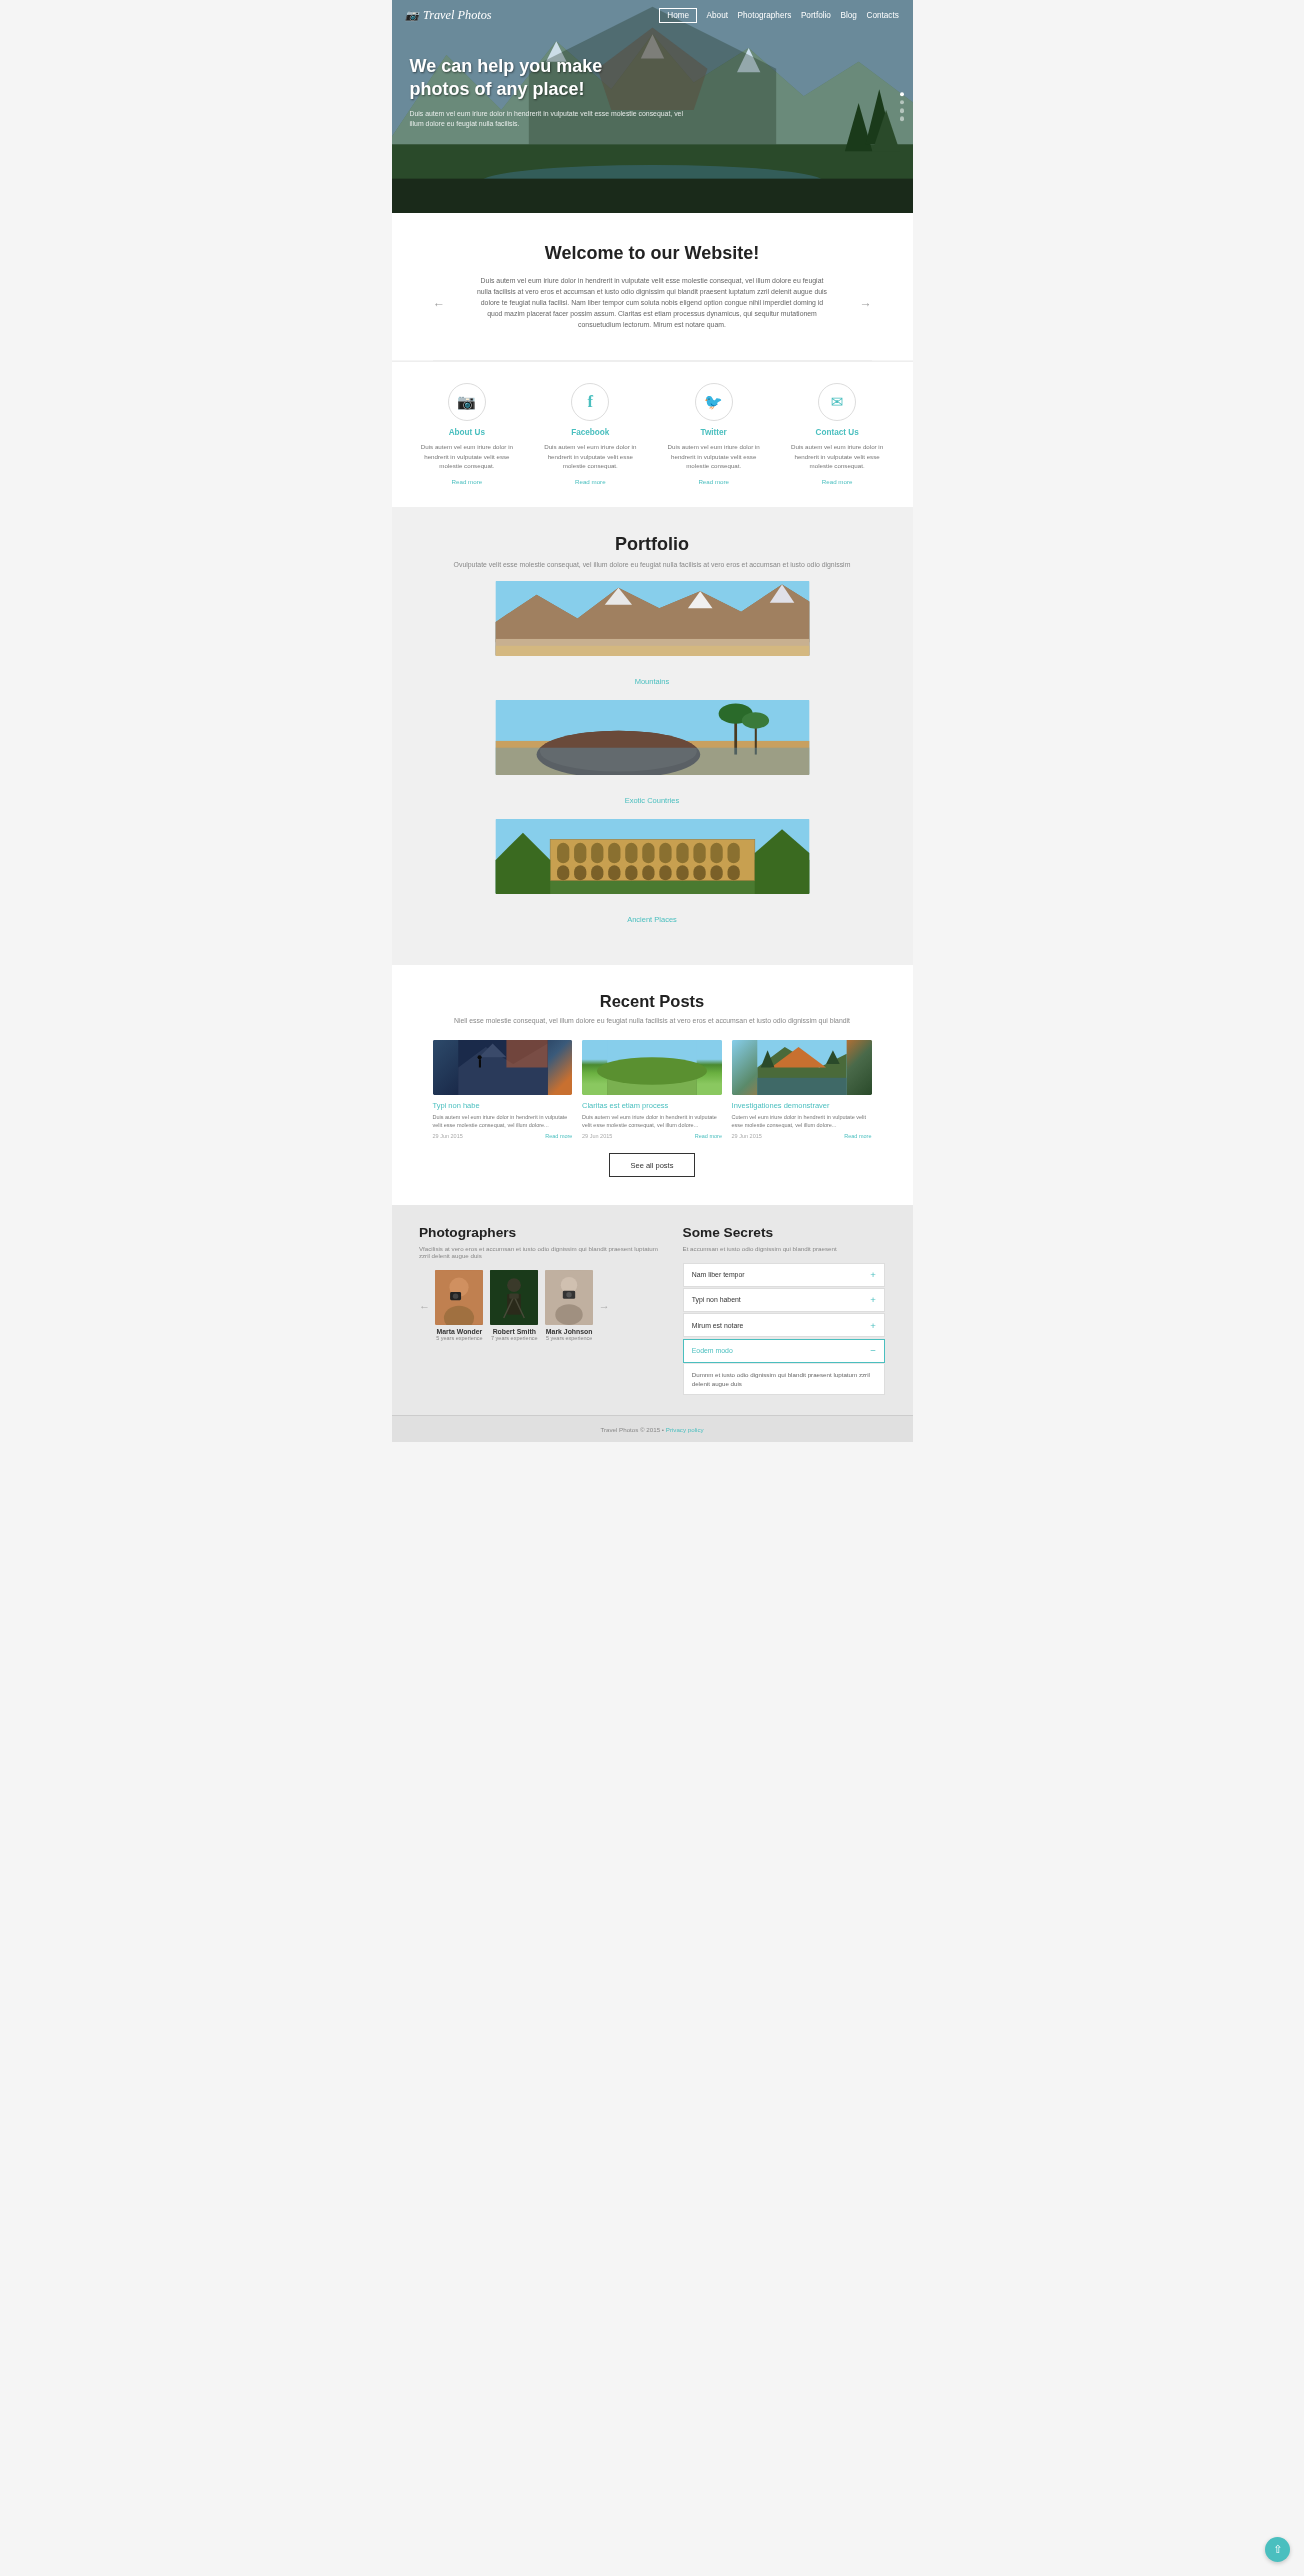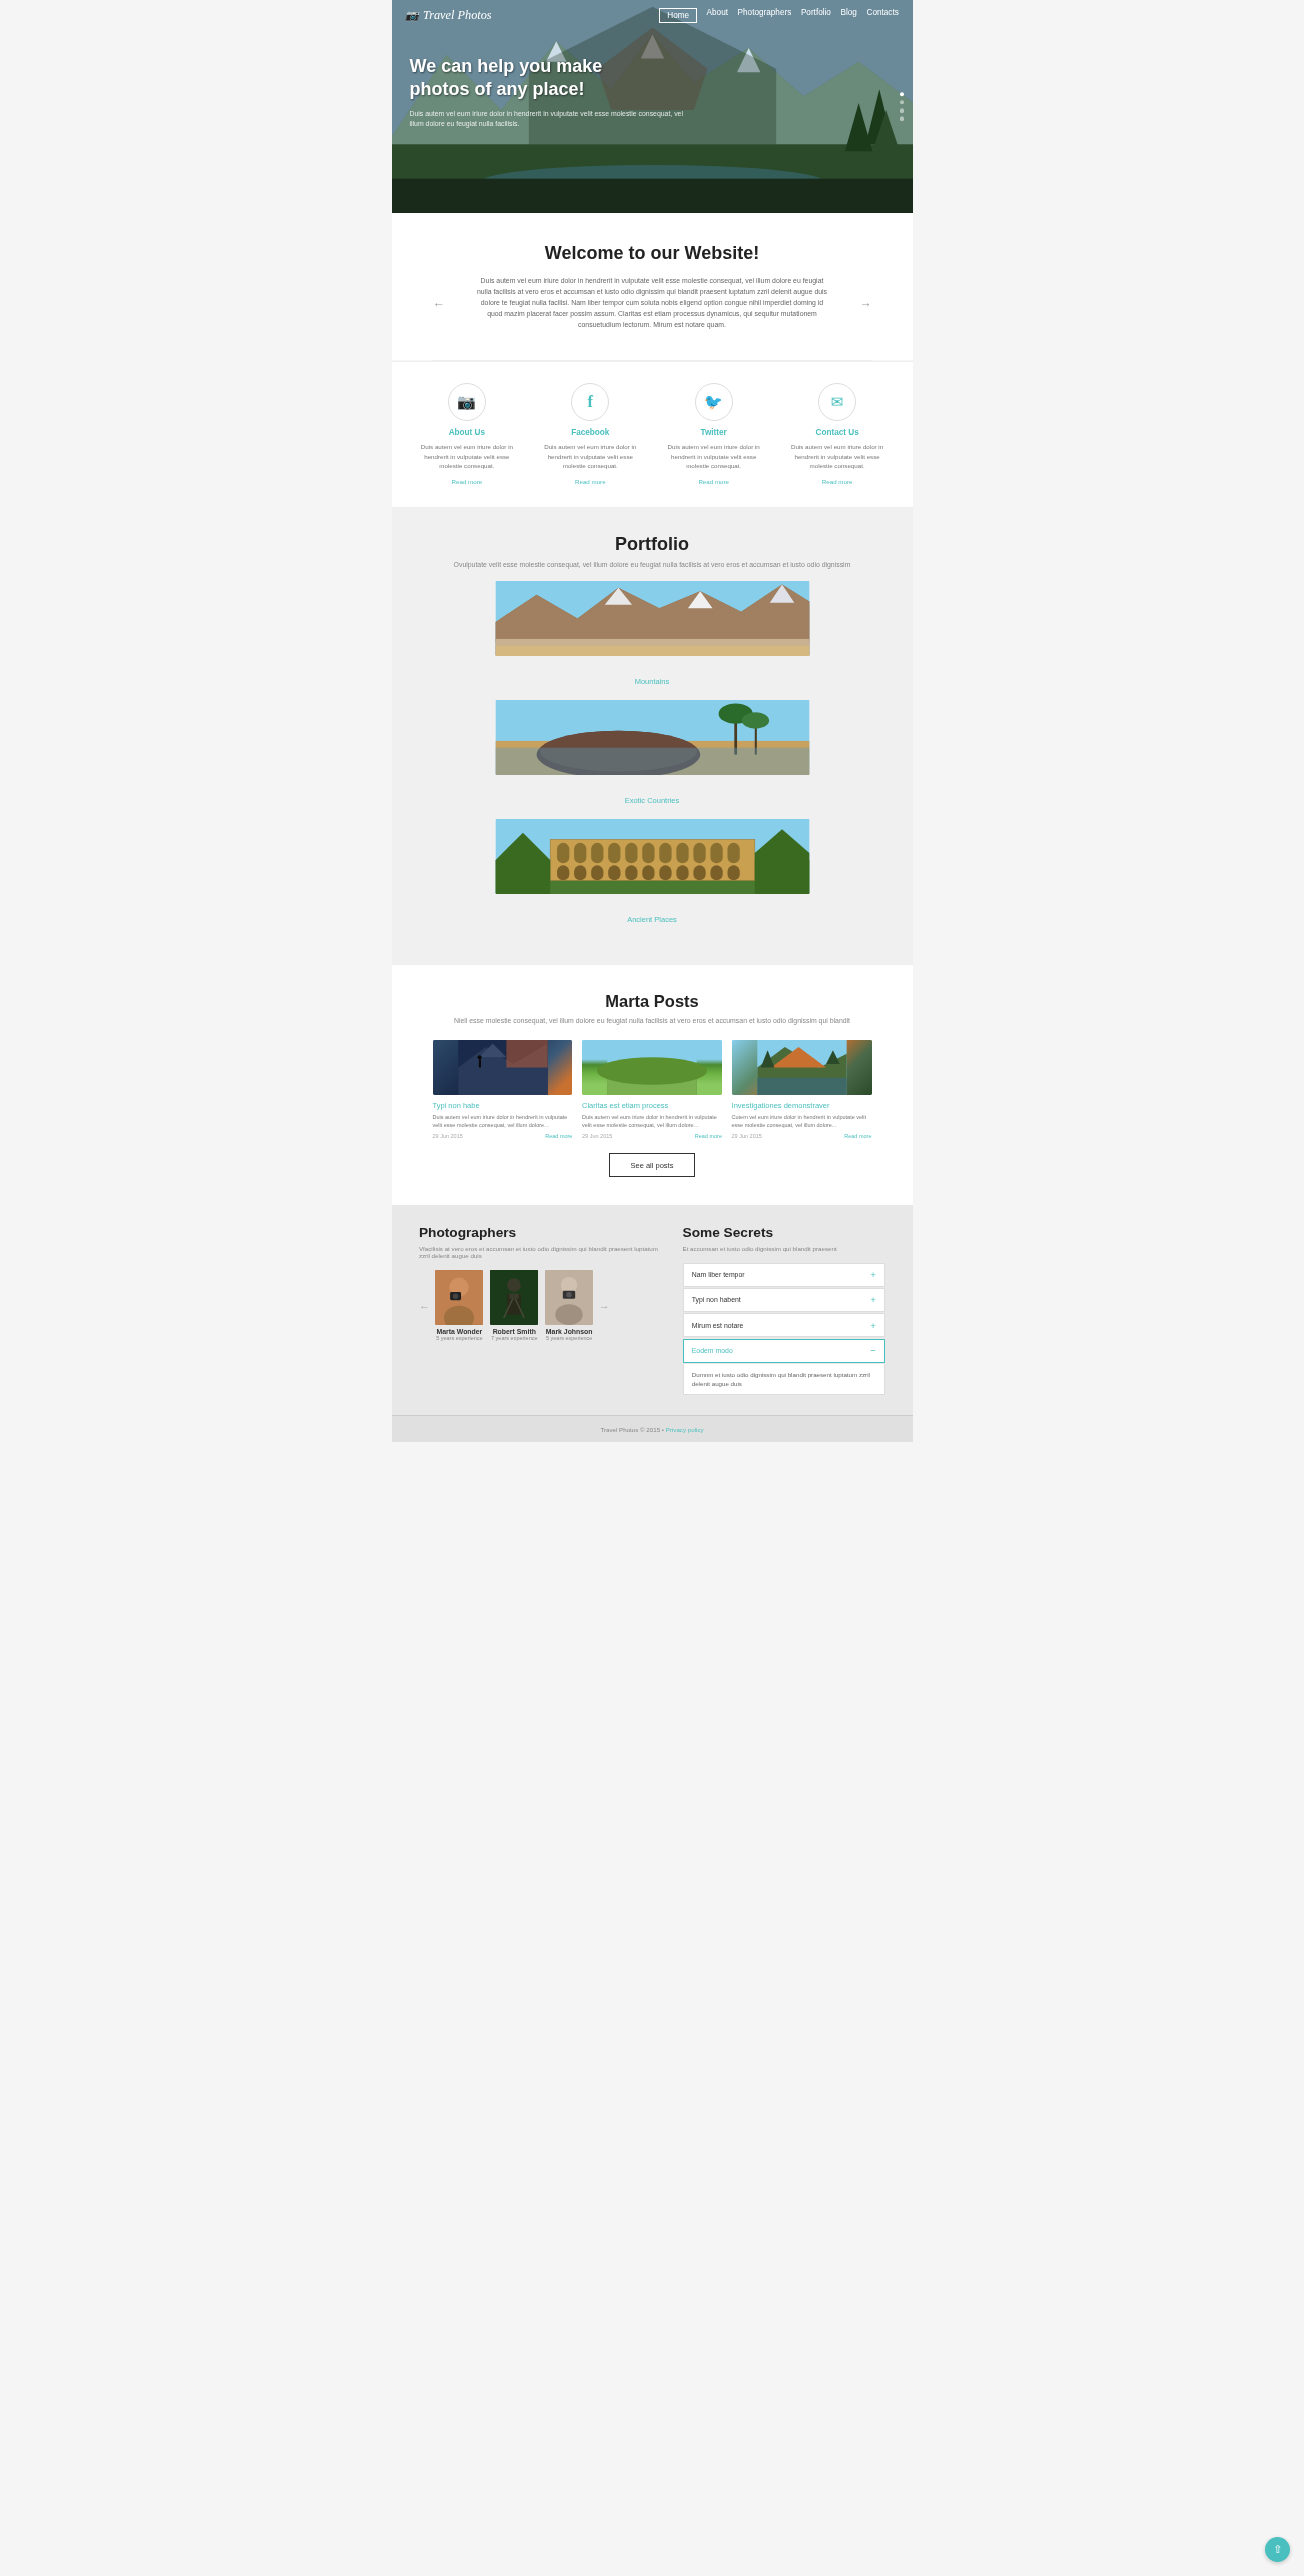--- a/index.html
+++ b/index.html
@@ -18,21 +18,21 @@
     .nav-logo {
       color: #fff;
       font-size: 12.3px;
       font-style: italic;
       font-family: Georgia, serif;
       display: flex;
       align-items: center;
       gap: 4.1px;
     }
     .nav-logo .cam-icon { font-size: 11px; }
-    .nav-links { display: flex; gap: 9.6px; align-items: flex-start; }
+    .nav-links { display: flex; gap: 9.6px; align-items: center; }
     .nav-links a {
       color: #fff;
       text-decoration: none;
       font-size: 8.2px;
     }
     .nav-links a.active {
       border: 0.7px solid #fff;
       padding: 2.1px 6.9px;
     }
 
@@ -547,21 +547,21 @@
 
       <polygon points="0,60 40,20 80,60 80,110 0,110" fill="#3a6a20"></polygon>
 
       <polygon points="380,50 420,15 460,50 460,110 380,110" fill="#3a6a20"></polygon>
     </svg>
   </div>
   <div class="portfolio-label">Ancient Places</div>
 </div>
 
 <div class="posts-section">
-  <h2>Marta Posts</h2>
+  <h2>Recent Posts</h2>
   <p class="subtitle">Niell esse molestie consequat, vel illum dolore eu feugiat nulla facilisis at vero eros et accumsan et iusto odio dignissim qui blandit</p>
 
   <div class="posts-grid">
 
     <div class="post-card">
       <div class="post-img post-img-climber">
         <svg width="100%" height="55" viewBox="0 0 130 80">
           <rect x="0" y="0" width="130" height="80" fill="#1a2a4a"></rect>
           <polygon points="0,40 40,10 80,35 130,5 130,80 0,80" fill="#2a3a5a"></polygon>
           <polygon points="30,25 50,5 70,25" fill="#3a4a6a"></polygon>

